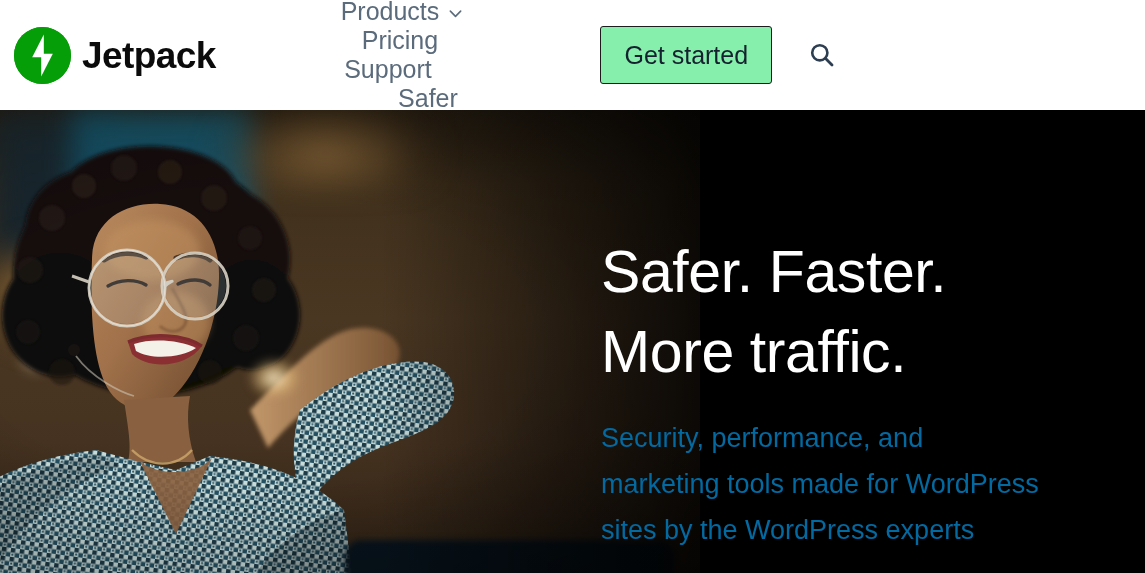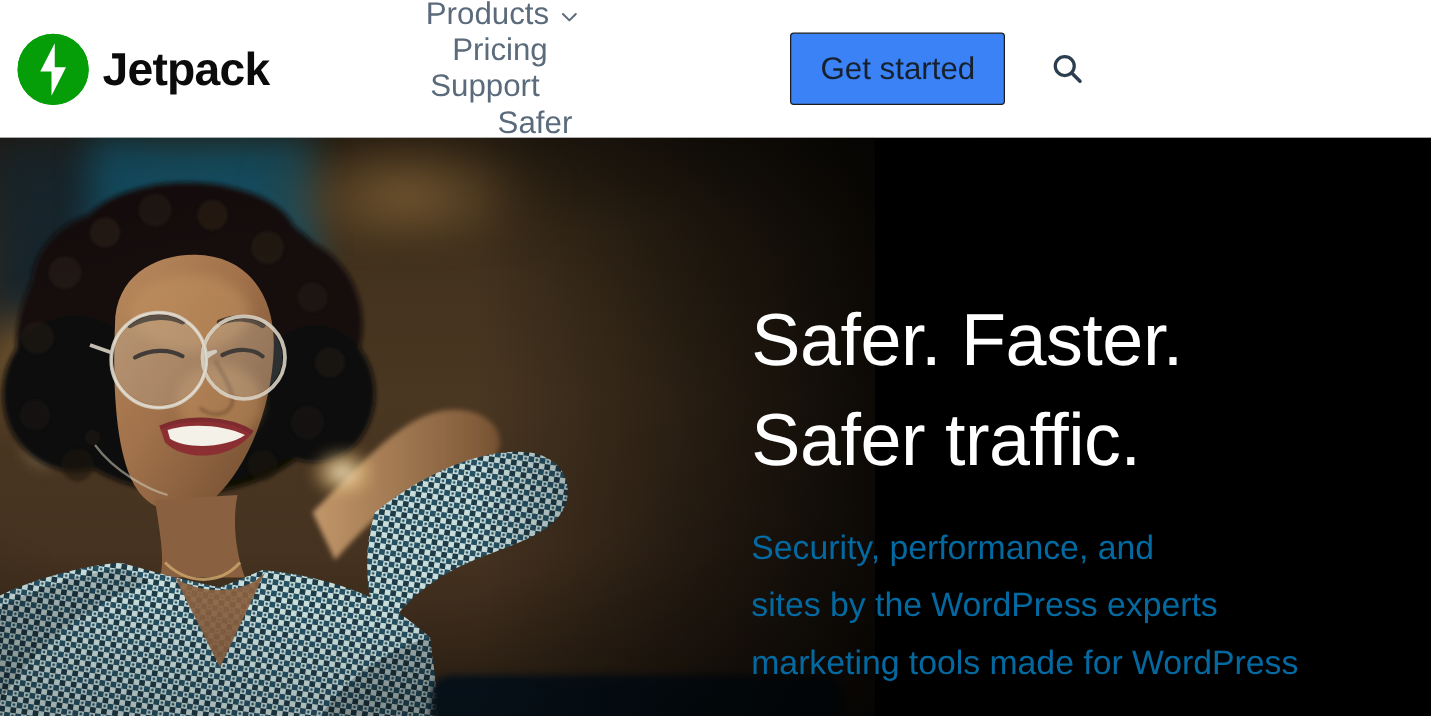--- a/index.html
+++ b/index.html
@@ -61,24 +61,24 @@
   .nav-gap-2{ margin-right:56px; }
   .nav-gap-3{ margin-right:80px; }
   .chev{
     display:inline-block;
     width:15px; height:15px;
     position:relative; top:2px;
   }
   .chev svg{display:block}
 
   .cta{
-    margin-left:117px;
+    margin-left:85px;
     width:172px; height:58px;
     border:1.5px solid #1c1c1c;
-    background:#3b82f6;
+    background:#86efac;
     border-radius:3px;
     font-size:25px;
     color:#15212e;
     font-family:"Liberation Sans", sans-serif;
     cursor:pointer;
     display:flex; align-items:center; justify-content:center;
     white-space:nowrap;
   }
   .search-btn{
     margin-left:30px;
@@ -364,21 +364,21 @@
 
     <div class="ph-bokeh"></div>
     <div class="ph-laptop"></div>
     <div class="ph-darkright"></div>
     <div class="ph-vign"></div>
   </div>
 
   <div class="copy">
     <h1 class="headline">
       <span>Safer. Faster.</span>
-      <span>Safer traffic.</span>
+      <span>More traffic.</span>
     </h1>
     <p class="sub">
       <span>Security, performance, and</span>
+      <span>marketing tools made for WordPress</span>
       <span>sites by the WordPress experts</span>
-      <span>marketing tools made for WordPress</span>
     </p>
   </div>
 </div>
 
 </body></html>

